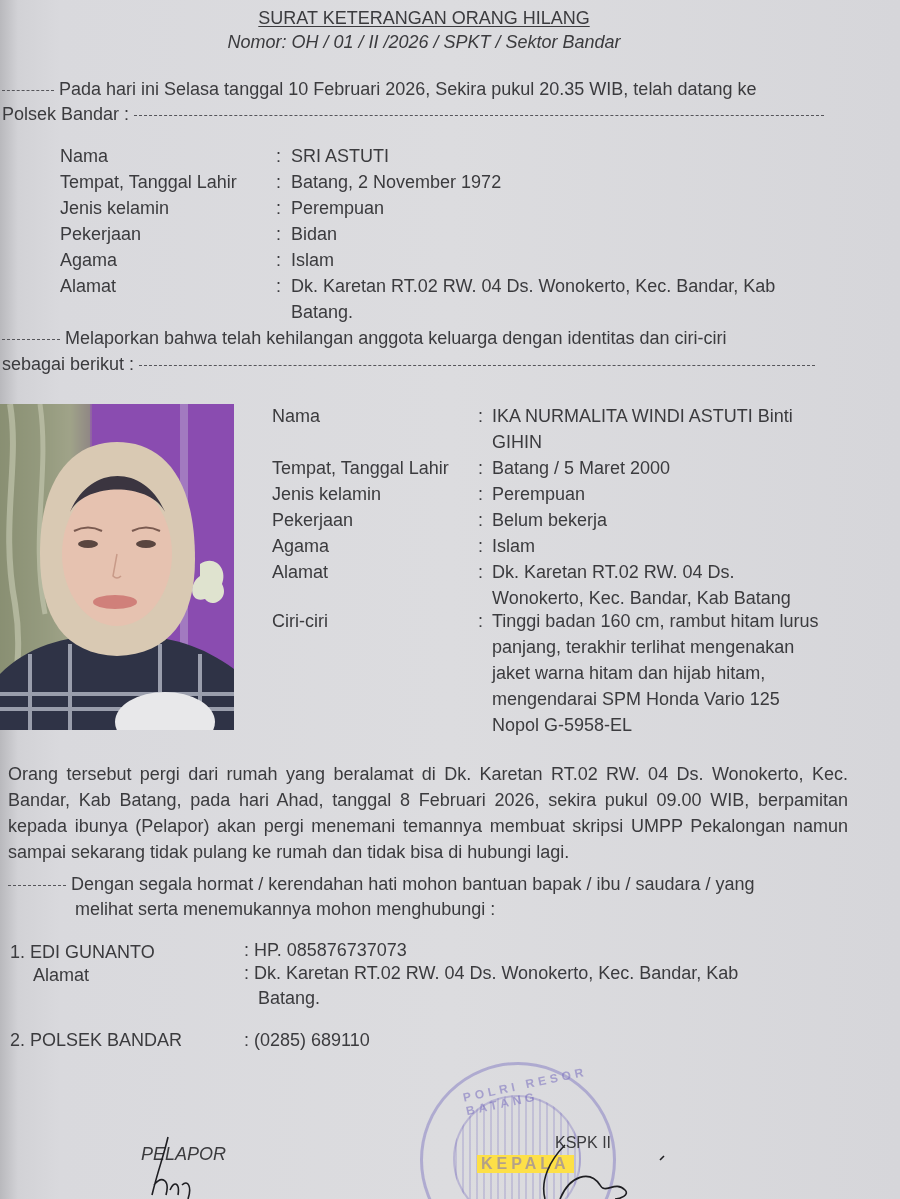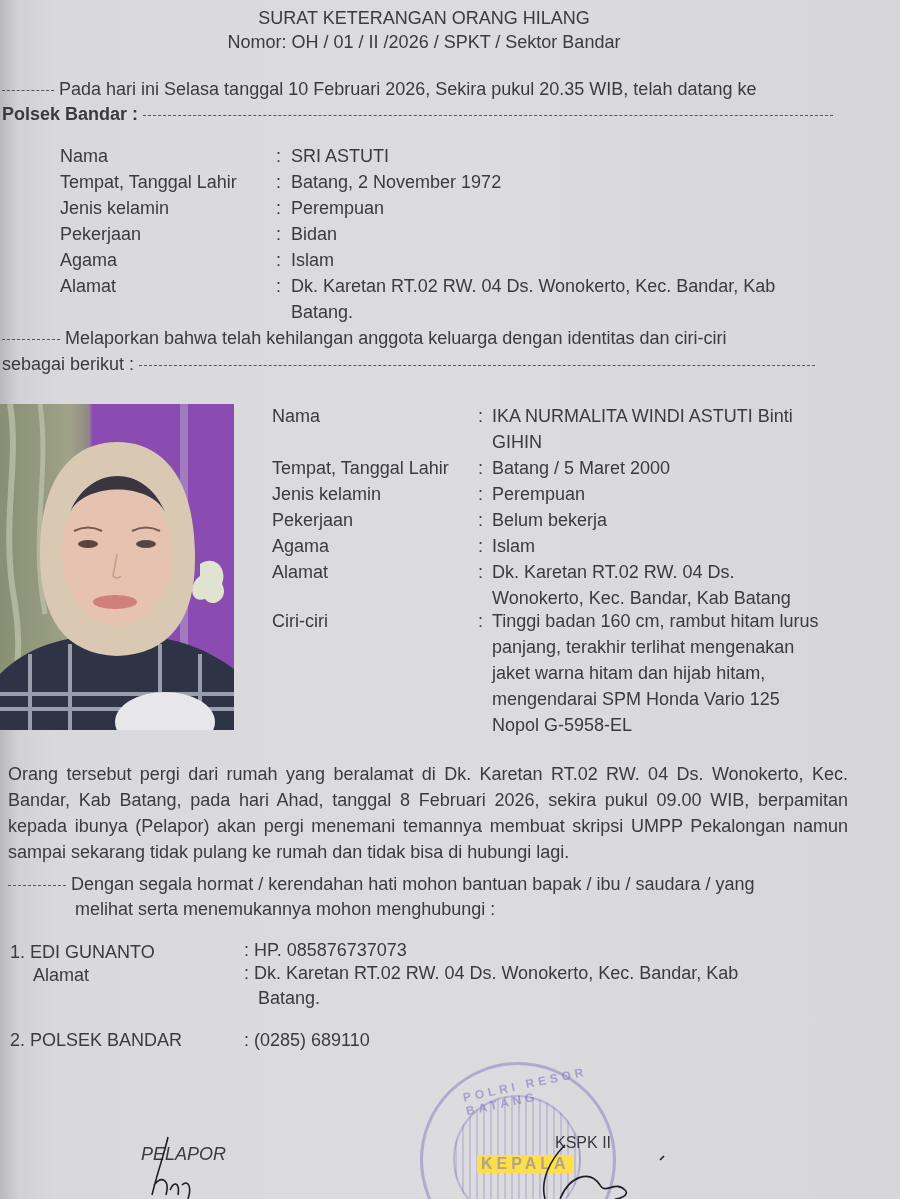--- a/index.html
+++ b/index.html
@@ -8,22 +8,22 @@
       background: linear-gradient(90deg, #b9b9bd 0px, #d2d2d6 18px, #d9d9dd 60px, #dcdcdf 450px, #d6d6da 900px);
       font-family: "Liberation Sans", sans-serif;
       color: #3b3b3e;
     }
     .page { position: absolute; inset: 0; }
     .abs { position: absolute; white-space: nowrap; }
     .t18 { font-size: 18px; line-height: 26px; }
     .title {
       left: 0; width: 848px; top: 8px; text-align: center; font-size: 18px; line-height: 20px;
     }
-    .title span { text-underline-offset: 2px; }
-    .nomor { left: 0; width: 848px; top: 32px; text-align: center; font-size: 18px; line-height: 20px; }
+    .title span { text-decoration: underline; text-underline-offset: 2px; }
+    .nomor { left: 0; width: 848px; top: 32px; text-align: center; font-size: 18px; line-height: 20px; font-style: italic; }
     .dashline { display: inline-block; border-bottom: 1.5px dashed #55555a; height: 0; vertical-align: middle; }
     .rowlbl { position: absolute; font-size: 18px; line-height: 26px; white-space: nowrap; }
     .colon { position: absolute; font-size: 18px; line-height: 26px; }
     .val { position: absolute; font-size: 18px; line-height: 26px; white-space: pre-line; }
     .photo {
       position: absolute; left: 0; top: 404px; width: 234px; height: 326px; overflow: hidden;
       background: linear-gradient(90deg, #7d8468 0%, #a8ad92 20%, #c8c6b0 30%, #8a5aa0 40%, #8f4fb0 70%, #7a3f9a 100%);
     }
     .para { position: absolute; left: 8px; width: 840px; font-size: 18px; line-height: 26px; text-align: justify; }
     .stamp {
@@ -42,21 +42,21 @@
 
 <div class="page">
 
   <div class="abs title"><span>SURAT KETERANGAN ORANG HILANG</span></div>
   <div class="abs nomor">Nomor: OH  / 01 / II /2026 / SPKT / Sektor Bandar</div>
 
   <div class="abs t18" style="left:2px; top:76px;">
     <span class="dashline" style="width:52px;"></span>
     <span>Pada hari ini Selasa tanggal 10 Februari 2026, Sekira pukul 20.35 WIB, telah datang ke</span>
   </div>
-  <div class="abs t18" style="left:2px; top:101px;font-weight:bold;">
+  <div class="abs t18" style="left:2px; top:101px;">
     <span>Polsek Bandar :</span>
     <span class="dashline" style="width:690px;"></span>
   </div>
 
   <div>
     <div class="rowlbl" style="left:60px; top:143px;">Nama</div>
     <div class="colon" style="left:276px; top:143px;">:</div>
     <div class="val" style="left:291px; top:143px;">SRI ASTUTI</div>
 
     <div class="rowlbl" style="left:60px; top:169px;">Tempat, Tanggal Lahir</div>

